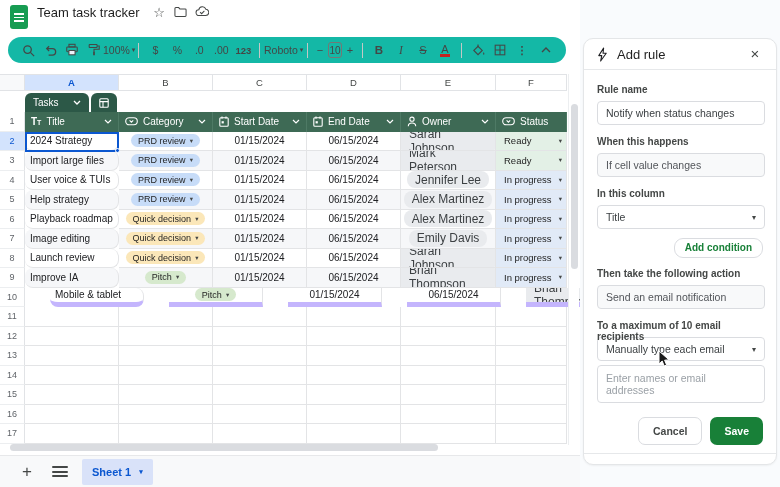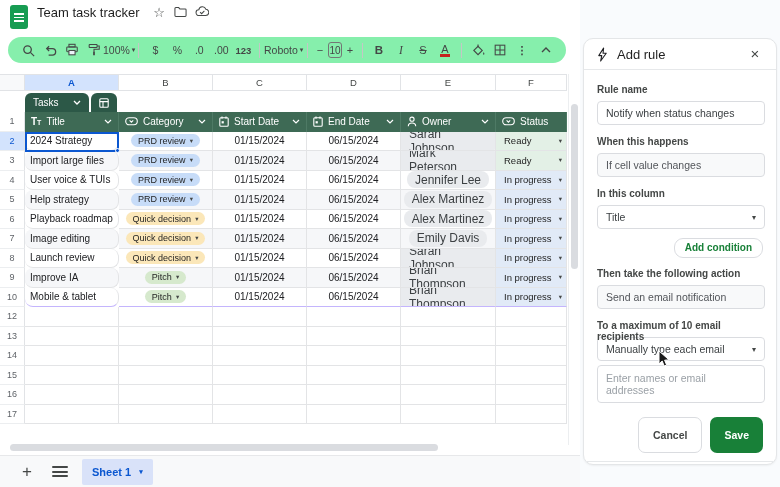--- a/index.html
+++ b/index.html
@@ -13,21 +13,21 @@
   
   #logo { position:absolute; left:10px; top:5px; width:18px; height:24px; background:#179c52; border-radius:3px; }
   #logo .bars { position:absolute; left:4px; top:8px; width:10px; height:9px; }
   #logo .bars div { height:1.6px; background:#fff; margin-bottom:2px; }
   #doc-title { position:absolute; left:37px; top:5px; font-size:13px; color:#1f1f1f; }
   .title-icon { position:absolute; top:6px; width:14px; height:14px; color:#444746; font-size:13px; line-height:14px; text-align:center; }
   #menubar { position:absolute; left:36px; top:19px; display:flex; gap:13px; font-size:11.5px; color:#202124; }
   #menubar span { cursor:default; }
 
   
-  #toolbar { position:absolute; left:8px; top:37px; width:558px; height:26px; background:#86efac; border-radius:13px; display:flex; align-items:center; padding:0 10px; gap:2px; font-size:11px; color:#444746; }
+  #toolbar { position:absolute; left:8px; top:37px; width:558px; height:26px; background:#14b8a6; border-radius:13px; display:flex; align-items:center; padding:0 10px; gap:2px; font-size:11px; color:#444746; }
   .tb { min-width:20px; height:20px; display:flex; align-items:center; justify-content:center; border-radius:4px; }
   .tb-sep { width:1px; height:15px; background:#c4c7c5; margin:0 4px; flex:none; }
   .tb-txt { font-size:10.5px; color:#444746; }
   .caret { font-size:7px; color:#444746; margin-left:2px; }
   #font-size-box { width:22px; height:16px; border:1px solid #747775; border-radius:3px; font-size:10px; display:flex; align-items:center; justify-content:center; }
   .tb-b { font-weight:bold; font-size:11.5px; }
   .tb-i { font-style:italic; font-size:11.5px; font-family:"Liberation Serif",serif;}
   .tb-s { text-decoration:line-through; font-size:11px; }
   .tb-A { font-size:11px; border-bottom:3px solid #c5221f; line-height:10px; padding:0 1px; }
   #tb-spacer { flex:1; }
@@ -46,21 +46,21 @@
   .cell { border-right:1px solid #e3e4e6; border-bottom:1px solid #e3e4e6; display:flex; align-items:center; font-size:10px; color:#202124; background:#fff; overflow:hidden; flex:none; }
   .grow.band .cell { background:#f6f7f9; }
   .cell.title-cell { padding-left:5px;border-radius:8px; }
   .cell.center { justify-content:center; }
   .cell.status-cell { justify-content:space-between; padding:0 4px 0 8px; font-size:9.5px; color:#1f1f1f; }
   .grow .cell.status-cell { background:var(--stbg); }
   .chip { display:inline-flex; align-items:center; gap:4px; border-radius:8px; padding:1.5px 7px; font-size:9px; color:#1f1f1f; }
   .ochip { background:#e9ebee; border-radius:8px; padding:1.5px 8px; font-size:12px; color:#3c4043; }
   .hcell { background:#3e6a55; color:#fff; font-size:10px; display:flex; align-items:center; gap:5px; padding:0 6px; border-right:1px solid #4e7a65; flex:none; }
   .hcell .hlabel { flex:1; white-space:nowrap; }
-  .grow.tbl-end .cell { border-bottom:1px solid #c4b5fd; }
+  .grow.tbl-end .cell { border-bottom:5px solid #c4b5fd;margin-left:25px; }
 
   
   #tasks-tab { position:absolute; left:25px; top:27px; height:19px; display:flex; gap:2px; z-index:3; }
   #tasks-tab .seg1 { background:#2c5847; color:#fff; font-size:10px; display:flex; align-items:center; gap:14px; padding:0 8px; border-radius:6px 6px 0 0; }
   #tasks-tab .seg2 { background:#2c5847; width:26px; display:flex; align-items:center; justify-content:center; border-radius:6px 6px 0 0; }
 
   
   #sel-overlay { position:absolute; left:25px; top:65.5px; width:94px; height:20px; border:2px solid #0b57d0; z-index:4; pointer-events:none; }
   #sel-overlay .handle { position:absolute; right:-3px; bottom:-3px; width:5px; height:5px; background:#0b57d0; border:1px solid #fff; border-radius:50%; }
 
@@ -87,21 +87,21 @@
   .p-input { margin:0 13px; height:24px; width:168px; border:1px solid #dadce0; border-radius:4px; font-size:10.5px; color:#3c4043; padding:0 8px; font-family:"Liberation Sans",sans-serif; background:#fff; display:flex; align-items:center; }
   input.p-input { display:block; line-height:22px; }
   .p-input.disabled { background:#f8f9fa; color:#52555a; }
   .p-select { justify-content:space-between; }
   .p-select .caret { font-size:8px; }
   #addcond-row { margin:8px 13px 0; text-align:right; height:20px; }
   #addcond-btn { display:inline-flex; align-items:center; height:20px; padding:0 10px; border:1px solid #dadce0; border-radius:9px; background:#fff; font-size:10px; font-weight:bold; color:#188038; }
   textarea.p-area { margin:4px 13px 0; width:168px; height:38px; border:1px solid #dadce0; border-radius:4px; resize:none; font-family:"Liberation Sans",sans-serif; font-size:10.5px; padding:6px 8px; color:#3c4043; }
   textarea.p-area::placeholder { color:#9aa0a6; }
   #panel-btns { margin:10px 13px 0; display:flex; justify-content:flex-end; gap:8px; }
-  .pbtn { height:36px; border-radius:7px; font-size:10.5px; font-weight:bold; display:flex; align-items:center; padding:0 14px; }
+  .pbtn { height:28px; border-radius:7px; font-size:10.5px; font-weight:bold; display:flex; align-items:center; padding:0 14px; }
   #cancel-btn { border:1px solid #dadce0; background:#fff; color:#444746; }
   #save-btn { background:#188038; color:#fff; }
   #panel-divider { margin-top:8px; height:1px; background:#e6e8ea; }
   #feedback { height:26px; display:flex; align-items:center; justify-content:center; gap:18px; margin-top:4px; }
 
   #cursor { position:absolute; left:658px; top:350px; z-index:50; pointer-events:none; }
   .sep-line { position:absolute; left:579px; top:0; width:1px; height:487px; background:#eceef0; }
 </style>
 </head>
 <body>
@@ -452,20 +452,29 @@
             <div class="cell center" style="width: 94px;">06/15/2024</div>
             <div class="cell center" style="width: 95px;">
               <span class="ochip">Brian Thompson</span>
             </div>
             <div class="cell status-cell" style="width: 71px; --stbg: #e1eaf7; background: rgb(225, 234, 247);">
               <span>In progress</span>
               <span style="font-size:6.5px;color:#444746">▾</span>
             </div>
           </div>
           <div class="grow">
+            <div class="gut">11</div>
+            <div class="cell" style="width: 94px;"></div>
+            <div class="cell" style="width: 94px;"></div>
+            <div class="cell" style="width: 94px;"></div>
+            <div class="cell" style="width: 94px;"></div>
+            <div class="cell" style="width: 95px;"></div>
+            <div class="cell" style="width: 71px;"></div>
+          </div>
+          <div class="grow">
             <div class="gut">12</div>
             <div class="cell" style="width: 94px;"></div>
             <div class="cell" style="width: 94px;"></div>
             <div class="cell" style="width: 94px;"></div>
             <div class="cell" style="width: 94px;"></div>
             <div class="cell" style="width: 95px;"></div>
             <div class="cell" style="width: 71px;"></div>
           </div>
           <div class="grow">
             <div class="gut">13</div>

